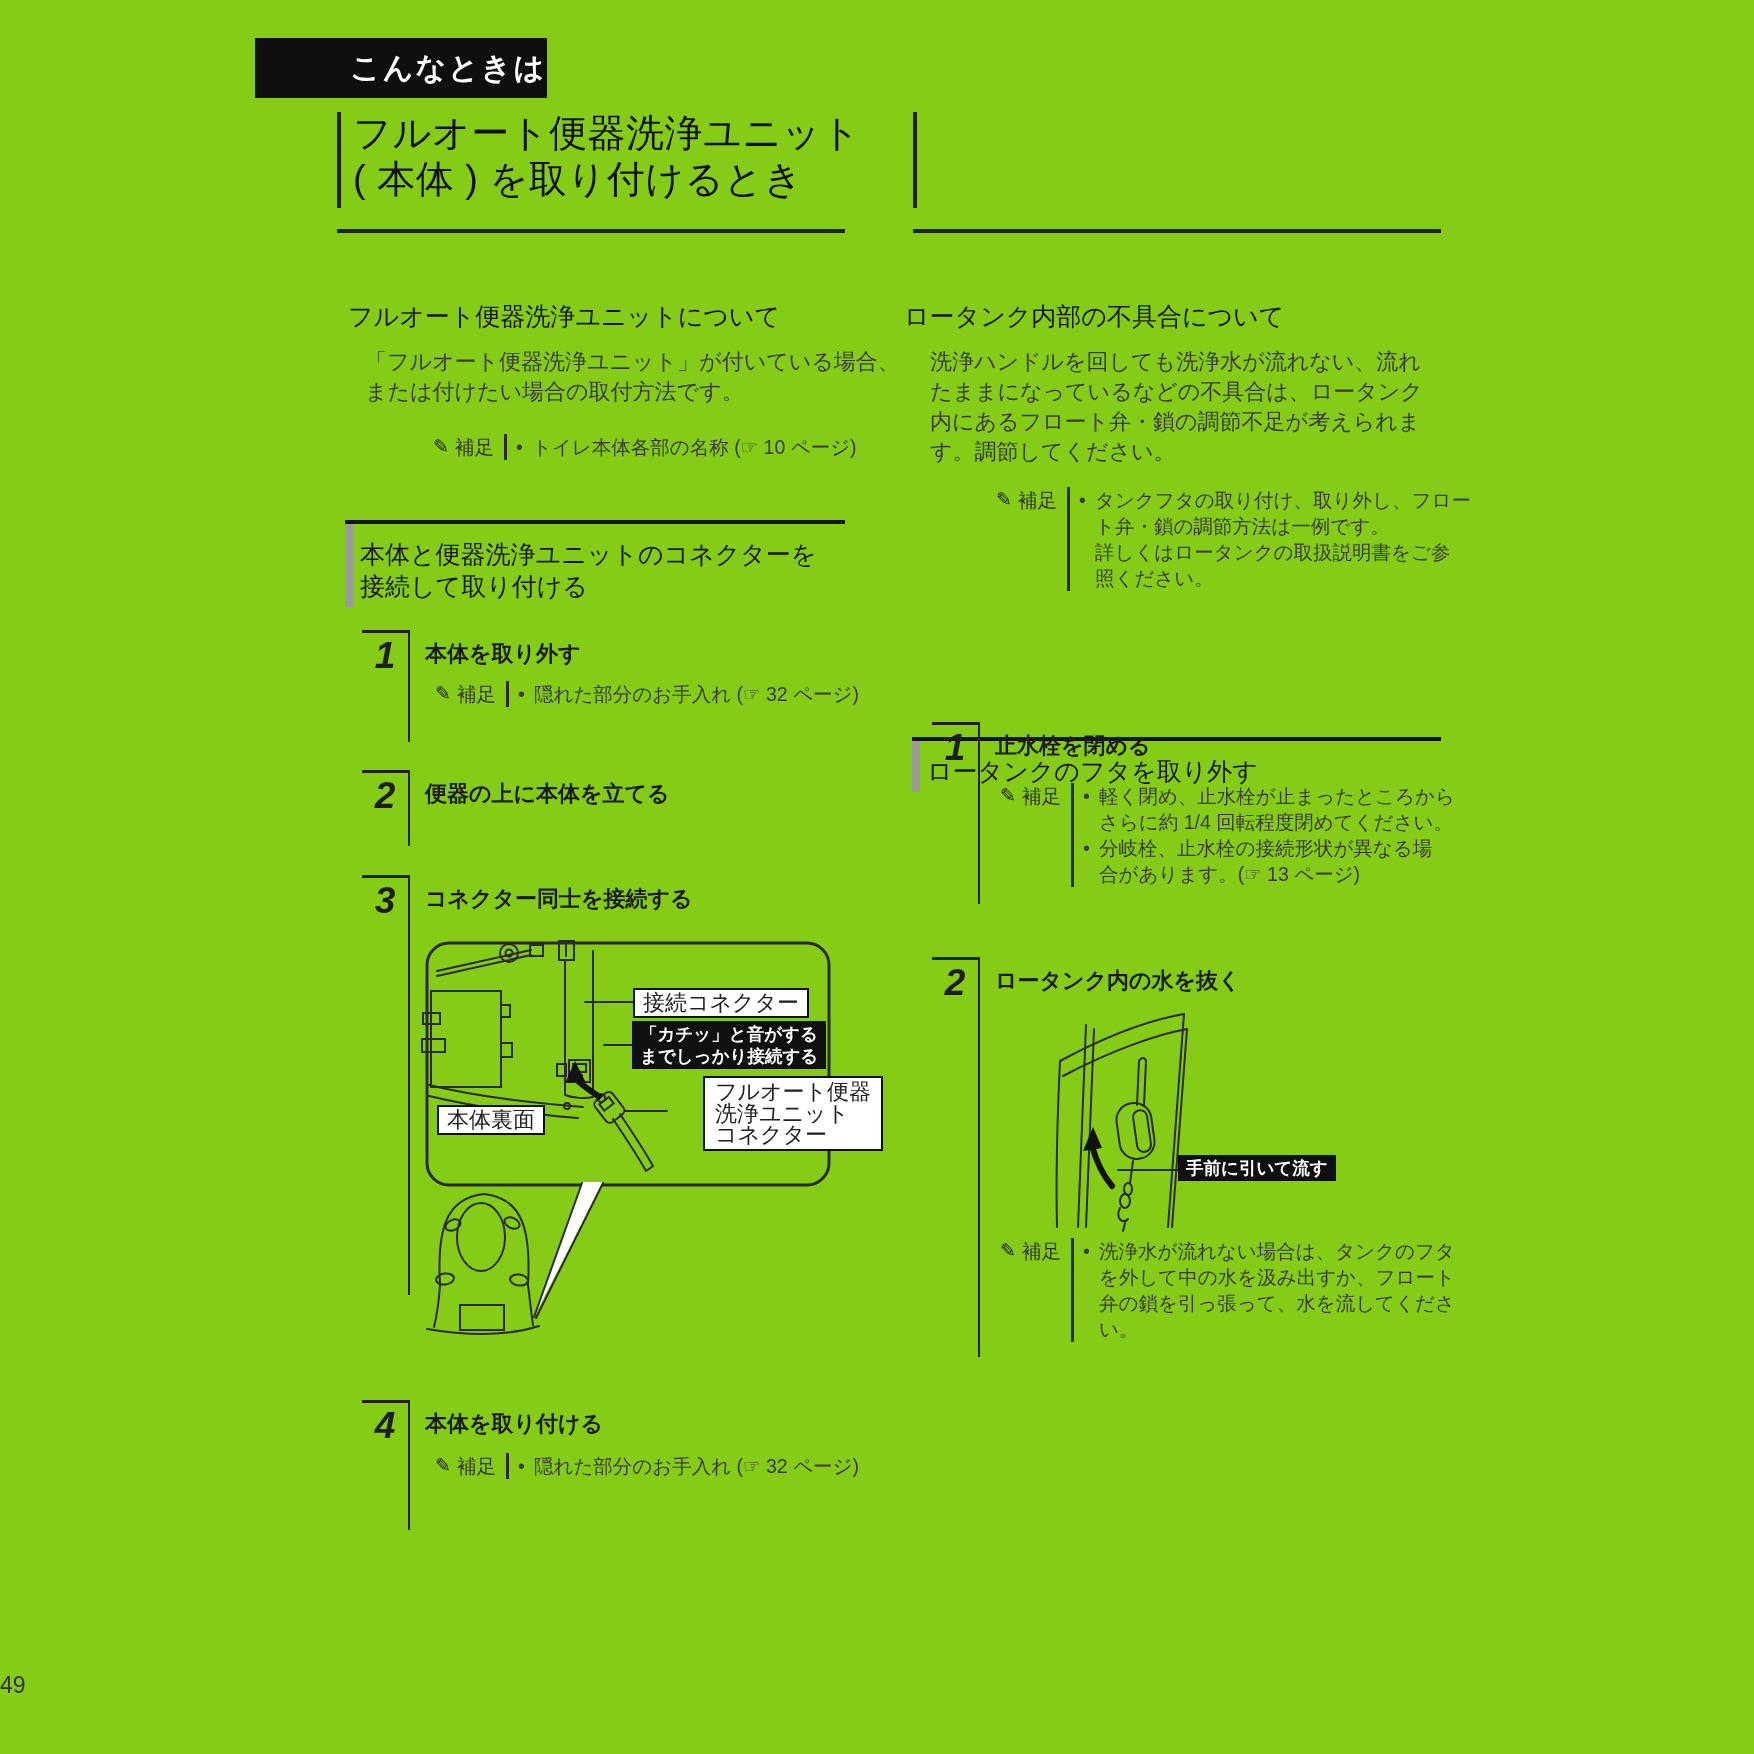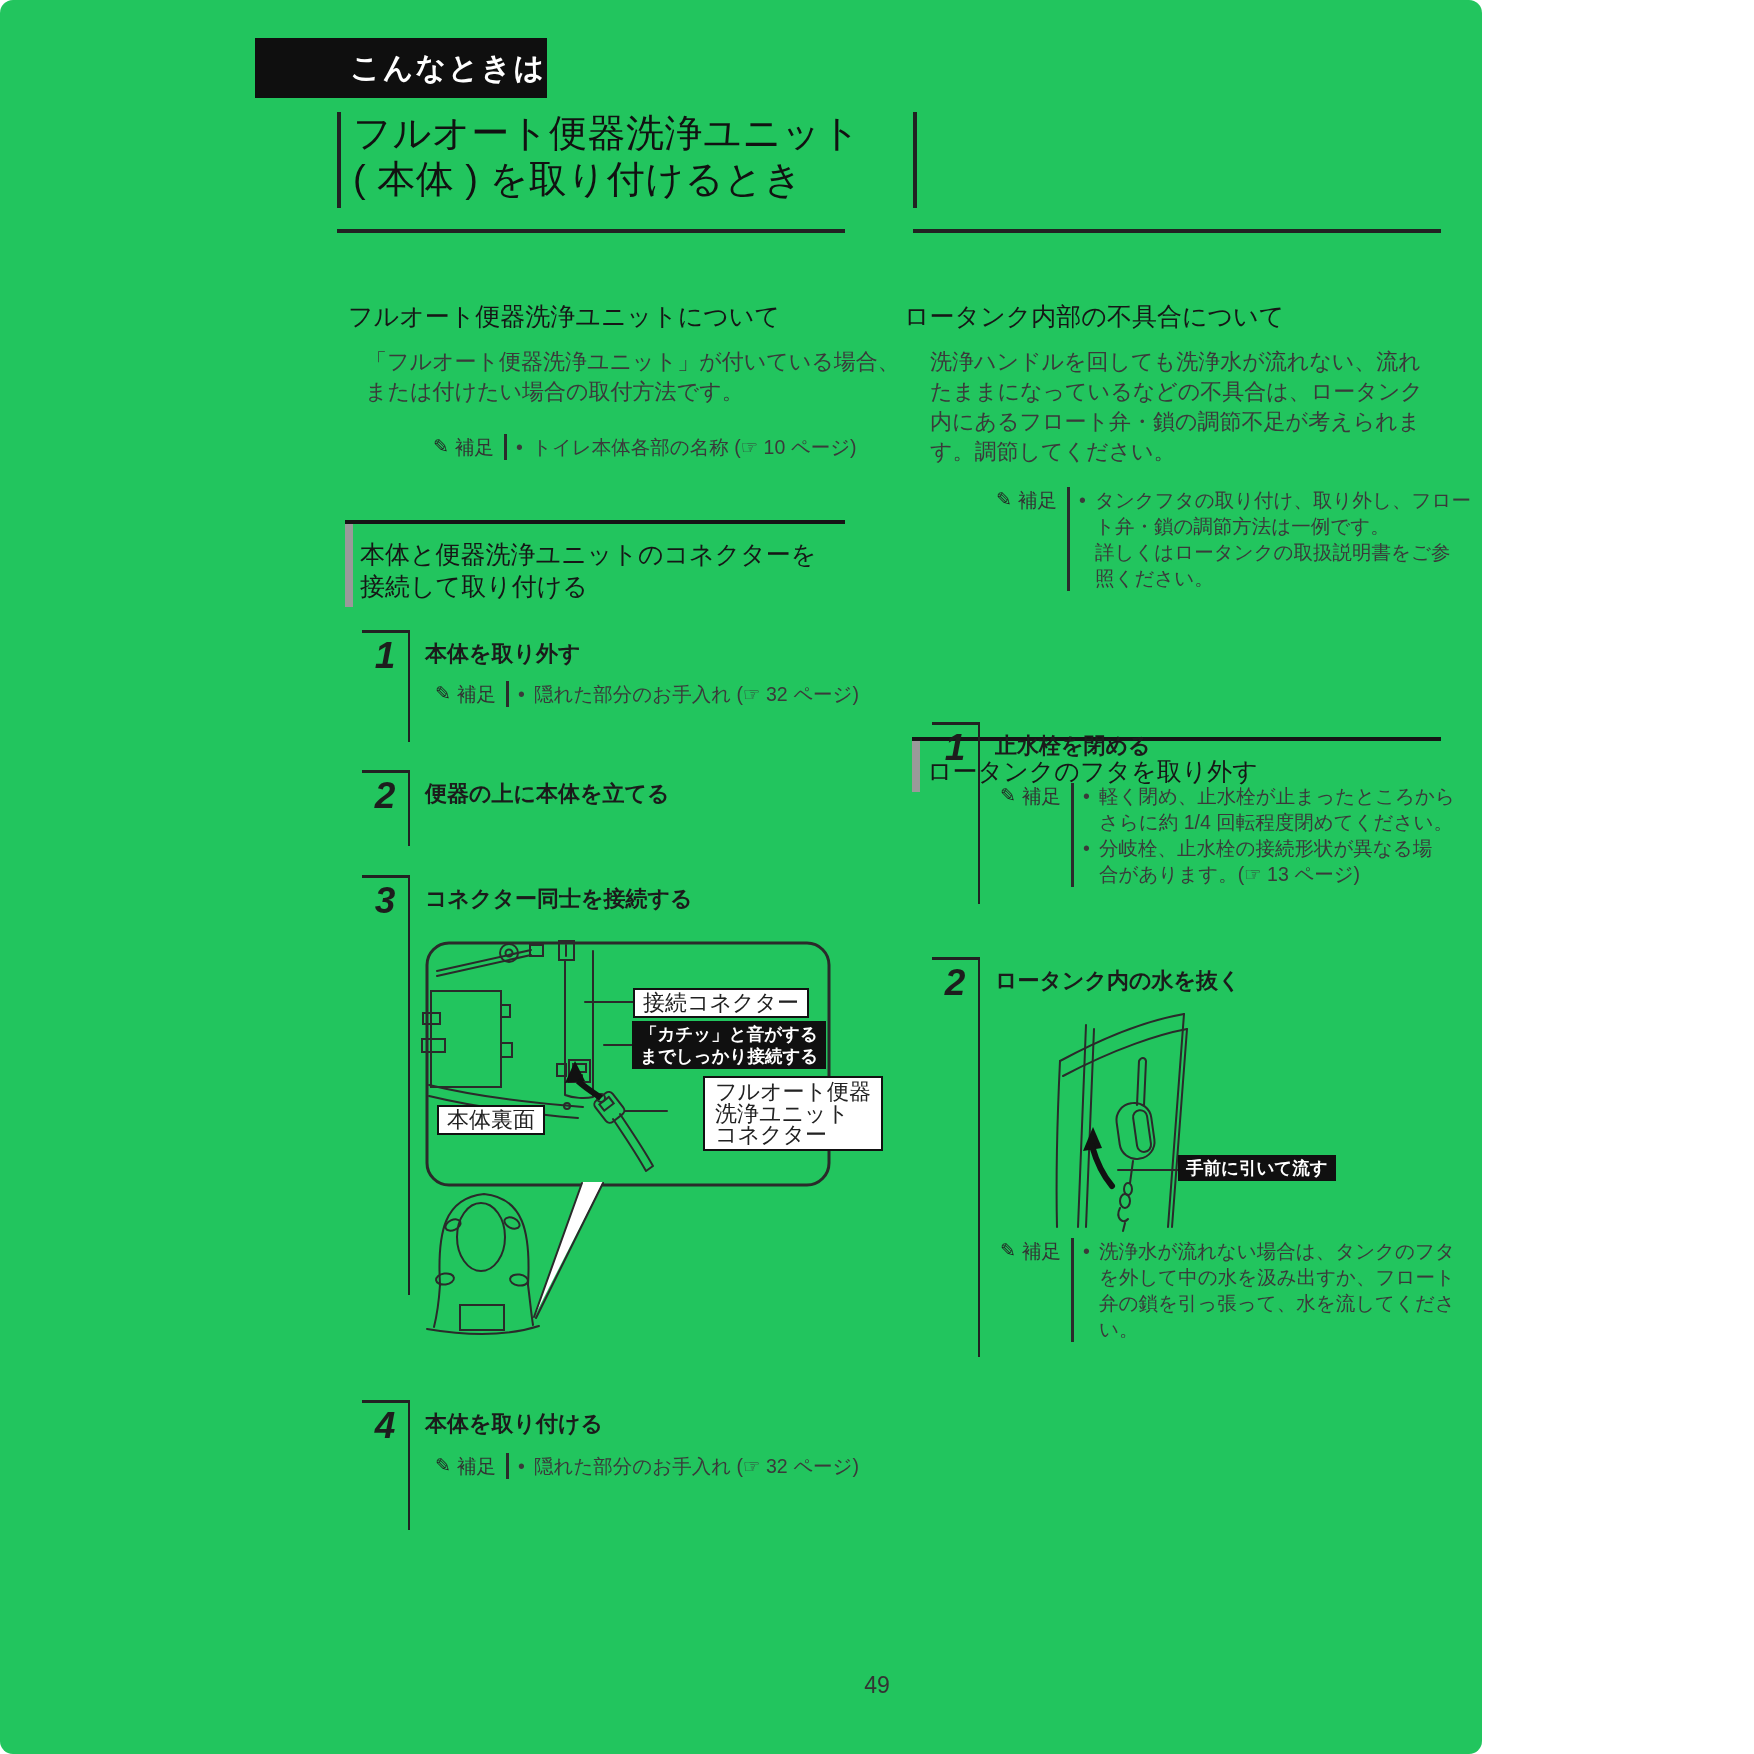--- a/index.html
+++ b/index.html
@@ -1,17 +1,17 @@
 <!DOCTYPE html>
 <html><head>
 <meta charset="utf-8">
 <style>
   html,body{margin:0;padding:0;background:#fff;}
-  .page{position:relative;width:1482px;height:1754px;background:#22c55e;overflow:hidden;
-        font-family:"Liberation Sans","DejaVu Sans",sans-serif;color:#222;border-radius:13px;}
+  .page{position:relative;width:1754px;height:1754px;background:#84cc16;overflow:hidden;
+        font-family:"Liberation Sans","DejaVu Sans",sans-serif;color:#222;}
   .abs{position:absolute;}
 
   .banner{left:255px;top:38px;width:292px;height:60px;background:#0f0f0f;color:#fff;
           font-size:30px;font-weight:bold;line-height:60px;padding-left:95px;
           box-sizing:border-box;letter-spacing:2px;}
 
   .vbar{width:4px;background:#222;}
   .rule{height:4px;background:#222;}
 
   .h1{font-size:38px;line-height:46px;font-weight:500;color:#111;letter-spacing:0.5px;}
@@ -32,21 +32,21 @@
   .step{display:flex;align-items:flex-start;}
   .stepnum{width:48px;border-top:3.5px solid #222;border-right:2.5px solid #222;
            font-style:italic;font-weight:bold;font-size:37px;color:#1d1d1d;
            text-align:center;padding-top:2px;box-sizing:border-box;}
   .steptitle{font-size:22px;font-weight:bold;color:#1b1b1b;padding:9px 0 0 15px;white-space:nowrap;}
 
   .lblbox{position:absolute;border:2.5px solid #111;background:#fff;font-size:22px;
           line-height:22px;color:#222;padding:2px 8px;white-space:nowrap;}
   .lblblack{position:absolute;background:#101010;color:#fff;font-size:17.5px;font-weight:bold;
             line-height:22px;padding:2px 8px;white-space:nowrap;}
-  .pagenum{left:0;top:1672px;width:1754px;text-align:center;font-size:23px;color:#333;}
+  .pagenum{left:0;top:1672px;width:1754px;text-align:left;font-size:23px;color:#333;}
   svg{display:block;}
 </style>
 </head>
 <body>
 
 <div class="page">
 
   <div class="abs banner">こんなときは</div>
 
   <div class="abs vbar" style="left:337px;top:112px;height:96px;"></div>

